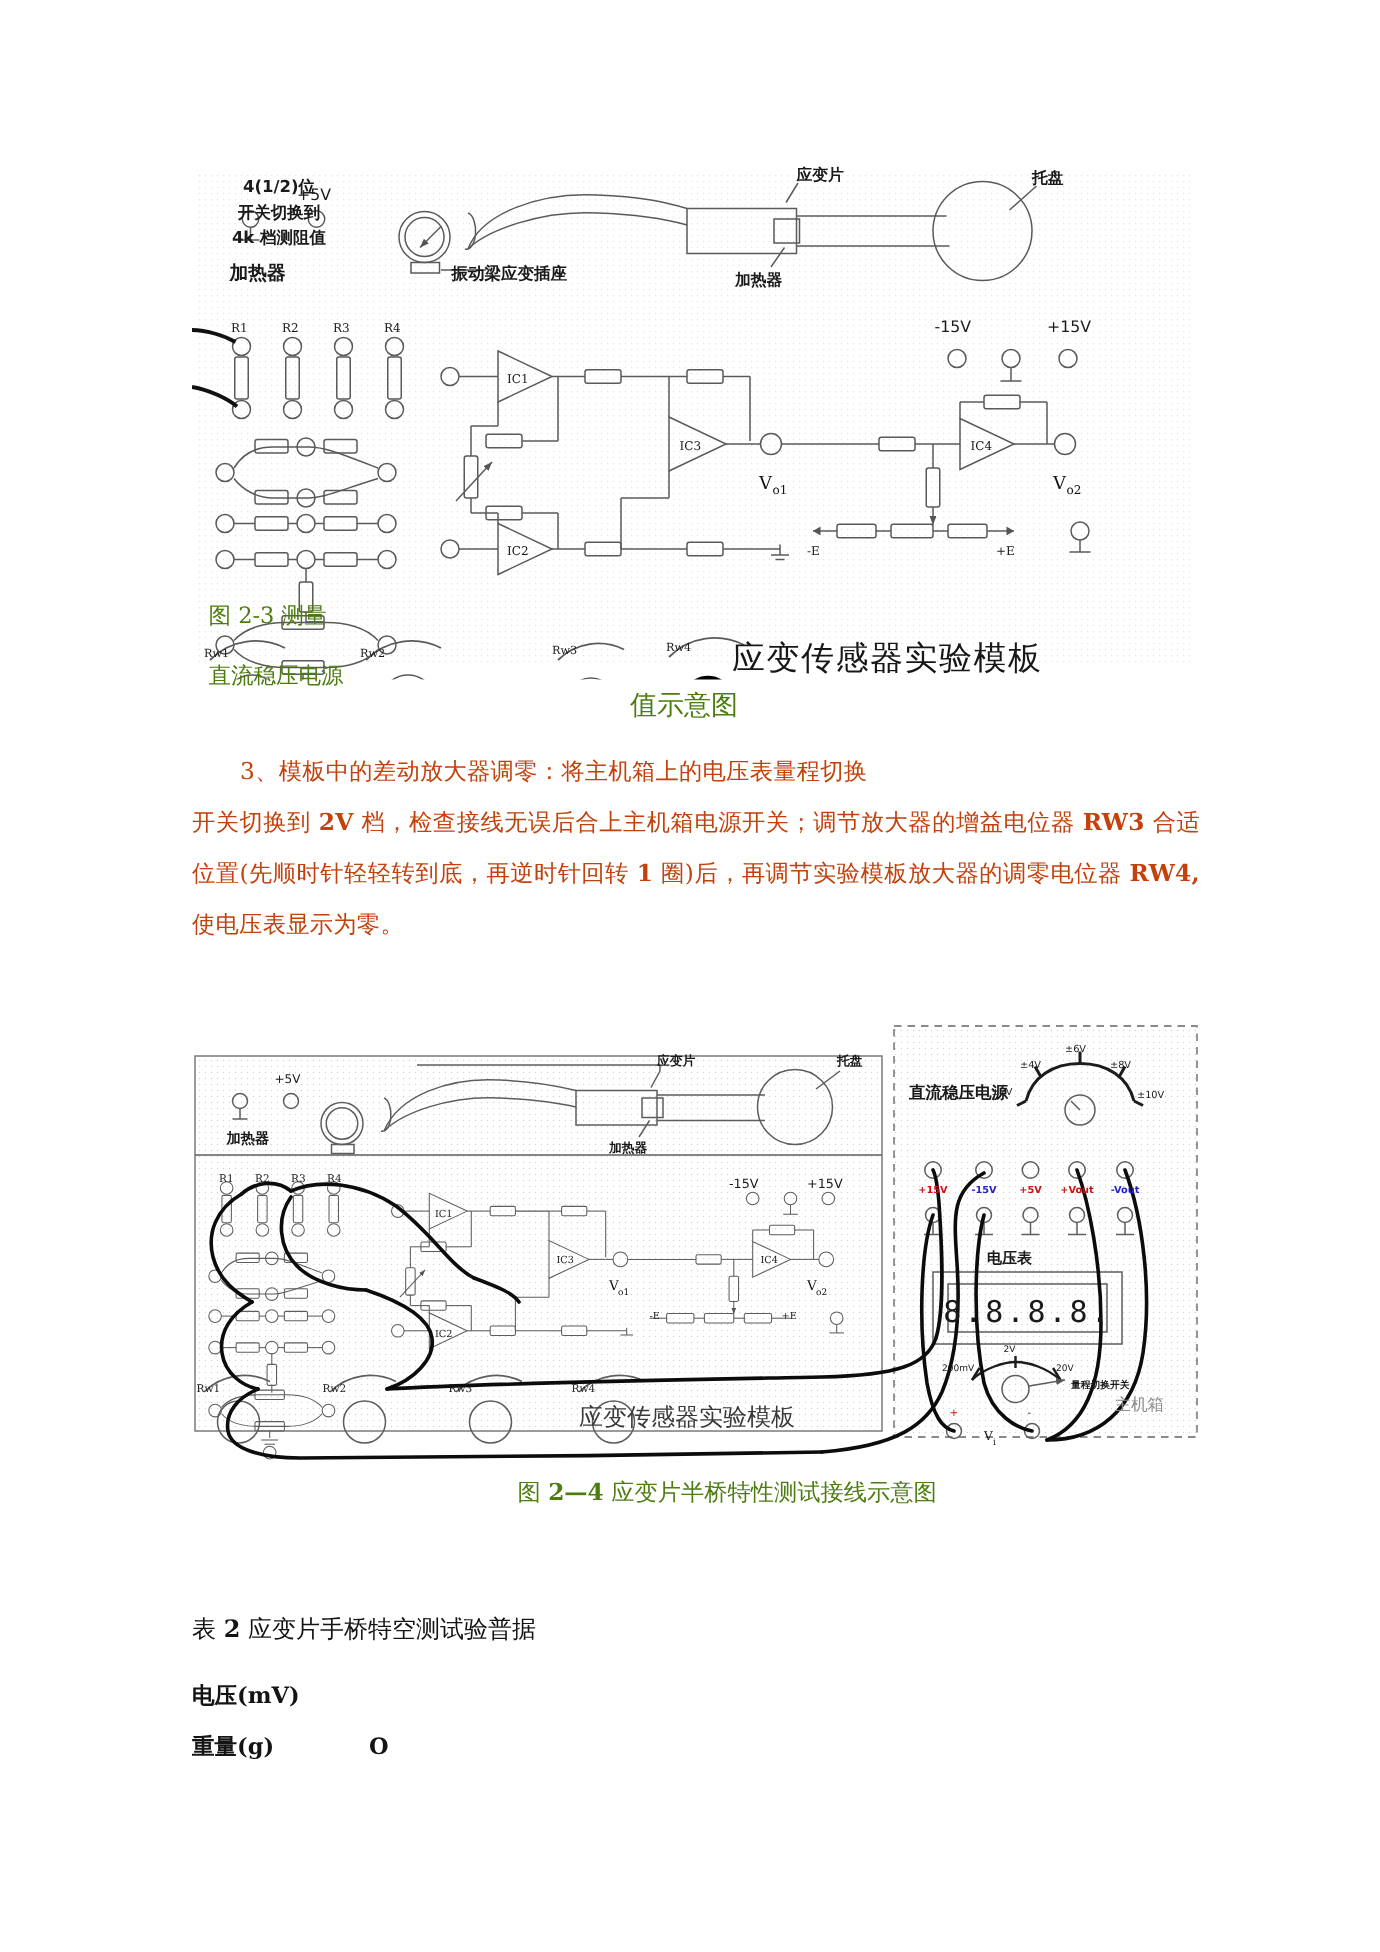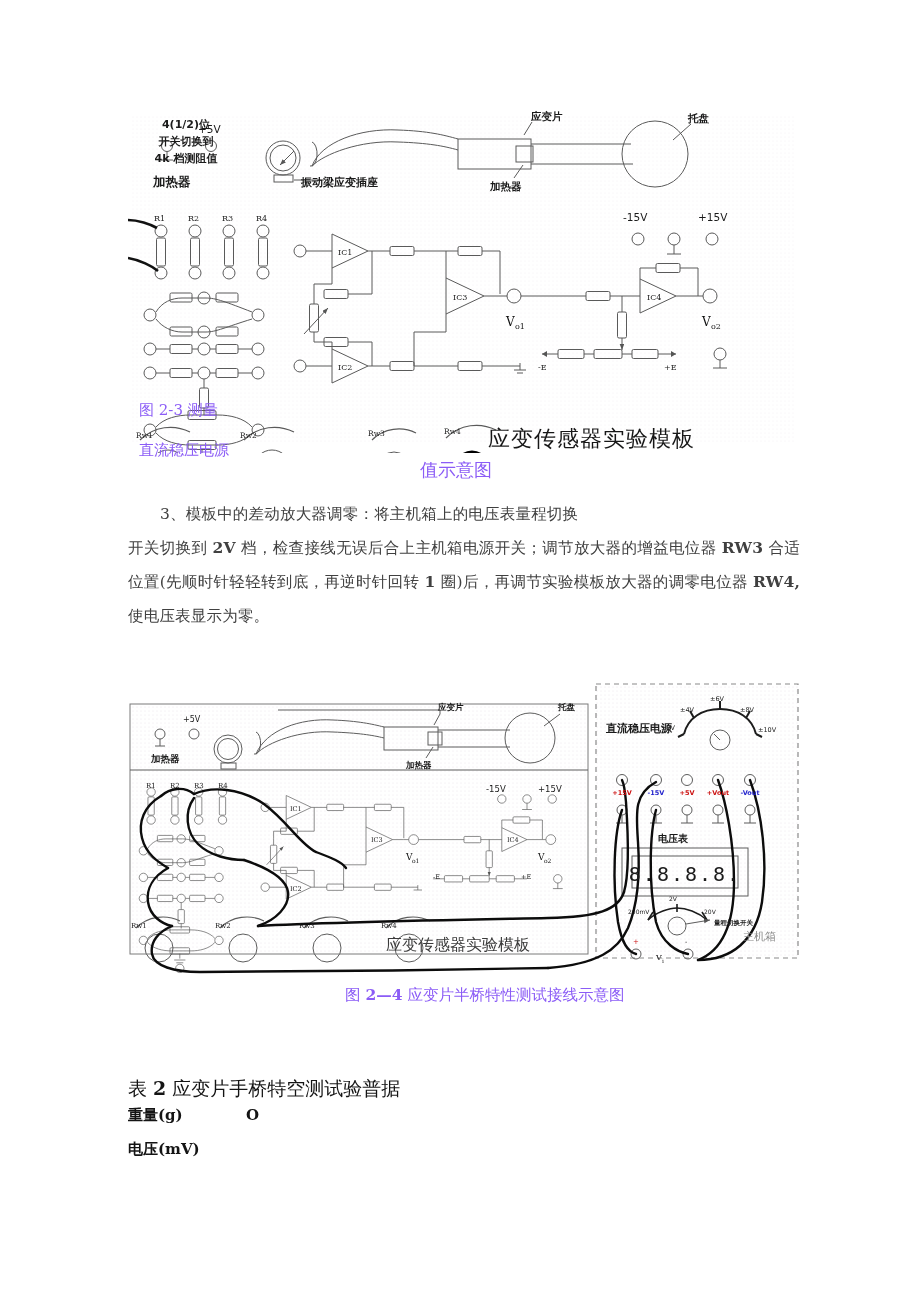--- a/index.html
+++ b/index.html
@@ -8,45 +8,45 @@
     width:920px;height:1301px;position:relative;overflow:hidden;
     font-family:"DejaVu Serif","Liberation Serif",serif;
     color:#141414;
   }
   .page{position:absolute;inset:0;background:#ffffff;}
 
   
   .para{
     position:absolute;
     font-family:"DejaVu Serif","Liberation Serif",serif;
-    font-size:15.5px;line-height:34px;color:#404040;
+    font-size:15.5px;line-height:34px;color:#c2410c;
     letter-spacing:.2px;text-align:justify;
   }
   .para b{font-weight:700;}
   .cap{
-    position:absolute;font-size:15px;color:#8b5cf6;
+    position:absolute;font-size:15px;color:#4d7c0f;
     font-family:"DejaVu Serif","Liberation Serif",serif;
   }
   .cap b{font-weight:700;}
   .note{
     position:absolute;font-size:11px;line-height:17px;
     font-family:"DejaVu Sans","Liberation Sans",sans-serif;
     color:#1b1b1b;text-align:center;font-weight:600;
   }
 
   
   .fig{position:absolute;}
   .fig svg{display:block;}
 
   
   .tbl{position:absolute;font-size:15px;font-family:"DejaVu Serif","Liberation Serif",serif;}
   .tbl .row{position:relative;height:34px;}
   .tbl .k{position:absolute;left:0;top:0;font-weight:700;}
   .tbl .v{position:absolute;left:118px;top:0;font-weight:700;}
-  .tbl .title{font-size:19px;margin-bottom:4px;}
+  .tbl .title{font-size:16px;margin-bottom:24px;}
   .tbl .title b{font-weight:700;}
 </style>
 </head>
 <body>
 
 <div class="page">
 
   <div class="fig" style="left:128px;top:108px;width:670px;height:345px;">
     <svg width="670" height="345" viewBox="0 0 670 345" xmlns="http://www.w3.org/2000/svg">
       <defs>
@@ -644,22 +644,22 @@
 
   <div class="cap" style="left:308px;top:985px;font-size:15.5px;margin-left:37px;">
     <span>图 </span><b>2—4</b><span> 应变片半桥特性测试接线示意图</span>
   </div>
 
   <div class="tbl" style="left:128px;top:1076px;width:420px;">
     <div class="title">
       <span>表 </span><b>2</b><span> 应变片手桥特空测试验普据</span>
     </div>
     <div class="row">
+      <span class="k">电压(mV)</span>
+      <span class="v"></span>
+    </div>
+    <div class="row">
       <span class="k">重量(g)</span>
       <span class="v">O</span>
     </div>
-    <div class="row">
-      <span class="k">电压(mV)</span>
-      <span class="v"></span>
-    </div>
   </div>
 
 </div>
 
 </body></html>

